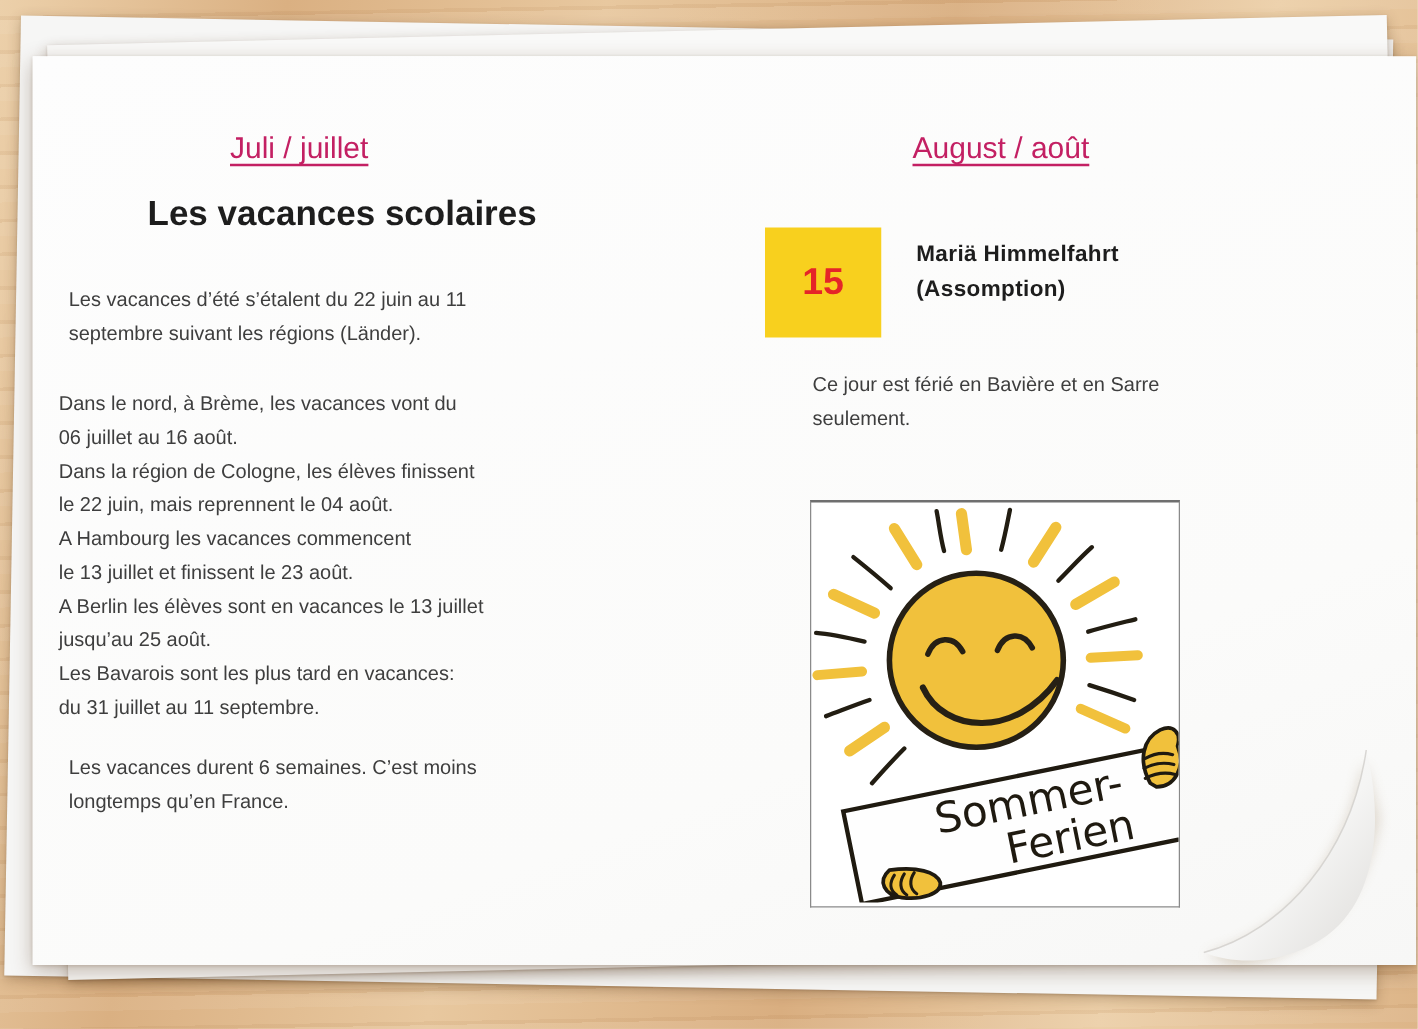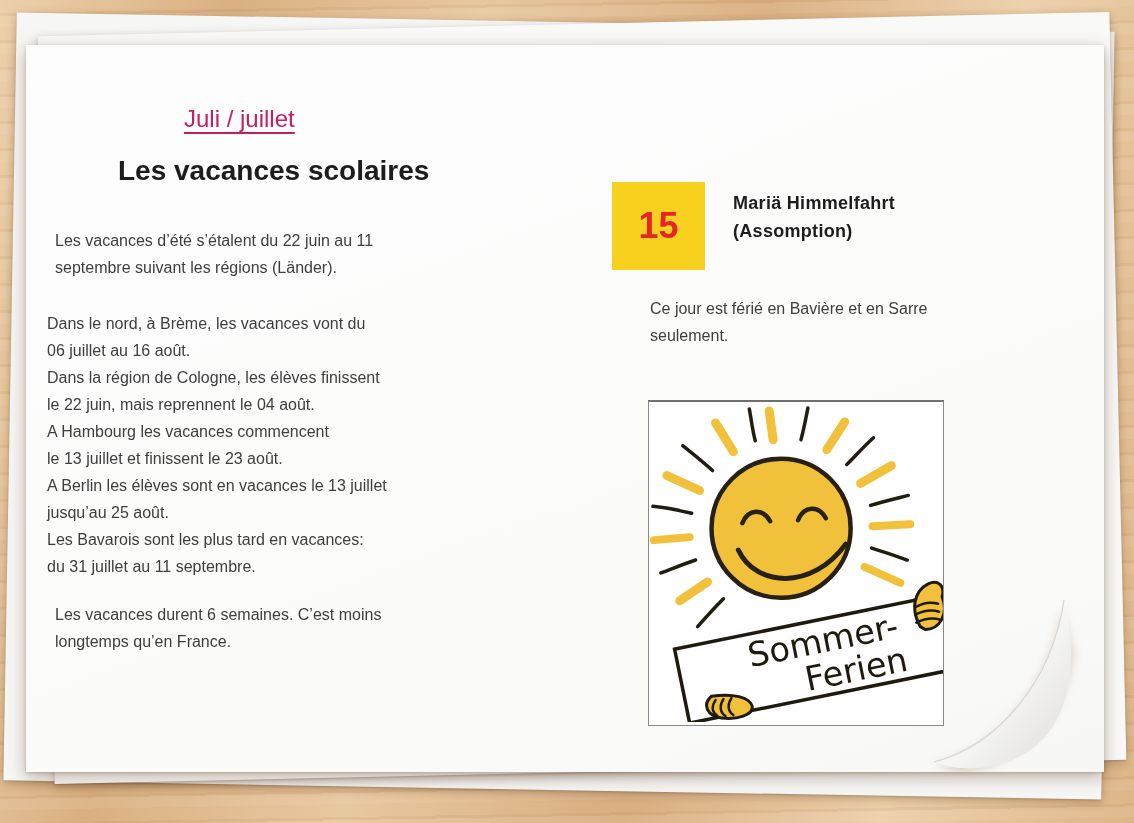--- a/index.html
+++ b/index.html
@@ -29,20 +29,21 @@
   }
   .sheet-c { left: 10px; top: 22px; width: 1098px; height: 768px; transform: rotate(1deg); }
   .sheet-b { left: 46px; top: 24px; width: 1072px; height: 748px; transform: rotate(-1.3deg); background:#f9f9f8; }
 
   .sheet-front {
     position: absolute;
     left: 26px; top: 45px;
     width: 1078px; height: 727px;
     background: linear-gradient(160deg, #fdfdfd 0%, #fbfbfa 70%, #f7f7f6 100%);
     box-shadow: 0 5px 16px rgba(80,50,20,0.35), 0 1px 3px rgba(80,50,20,0.22);
+    padding-left: 29px;
   }
 
   
   .month-link {
     position: absolute;
     font-size: 24px;
     color: #c32063;
     text-decoration: underline;
     text-decoration-thickness: 1.5px;
     text-underline-offset: 5px;
@@ -62,21 +63,21 @@
     line-height: 27px;
     color: #3e3e3e;
     white-space: pre-line;
   }
   .date-badge {
     position: absolute;
     left: 586px; top: 137px;
     width: 93px; height: 88px;
     background: #f8d01e;
     display: flex; align-items: center; justify-content: center;
-    font-size: 36px; font-weight: bold; color: #e52528;
+    font-size: 30px; font-weight: bold; color: #e52528;
   }
   .holiday-name {
     position: absolute;
     left: 707px; top: 144px;
     font-size: 18px; line-height: 28px;
     font-weight: bold; color: #1d1d1d;
     letter-spacing: 0.3px;
     white-space: pre-line;
   }
   .pos-heading-left  { left: 158px; top: 60px; }
@@ -128,20 +129,21 @@
 A Hambourg les vacances commencent
 le 13 juillet et finissent le 23 août.
 A Berlin les élèves sont en vacances le 13 juillet
 jusqu’au 25 août.
 Les Bavarois sont les plus tard en vacances:
 du 31 juillet au 11 septembre.</div>
 
   <div class="body-text pos-para3">Les vacances durent 6 semaines. C’est moins
 longtemps qu’en France.</div>
 
+  <a class="month-link pos-heading-right">August / août</a>
 
   <div class="date-badge">15</div>
 
   <div class="holiday-name">Mariä Himmelfahrt
 (Assomption)</div>
 
   <div class="body-text pos-note">Ce jour est férié en Bavière et en Sarre
 seulement.</div>
 
   <div class="illustration-frame">

